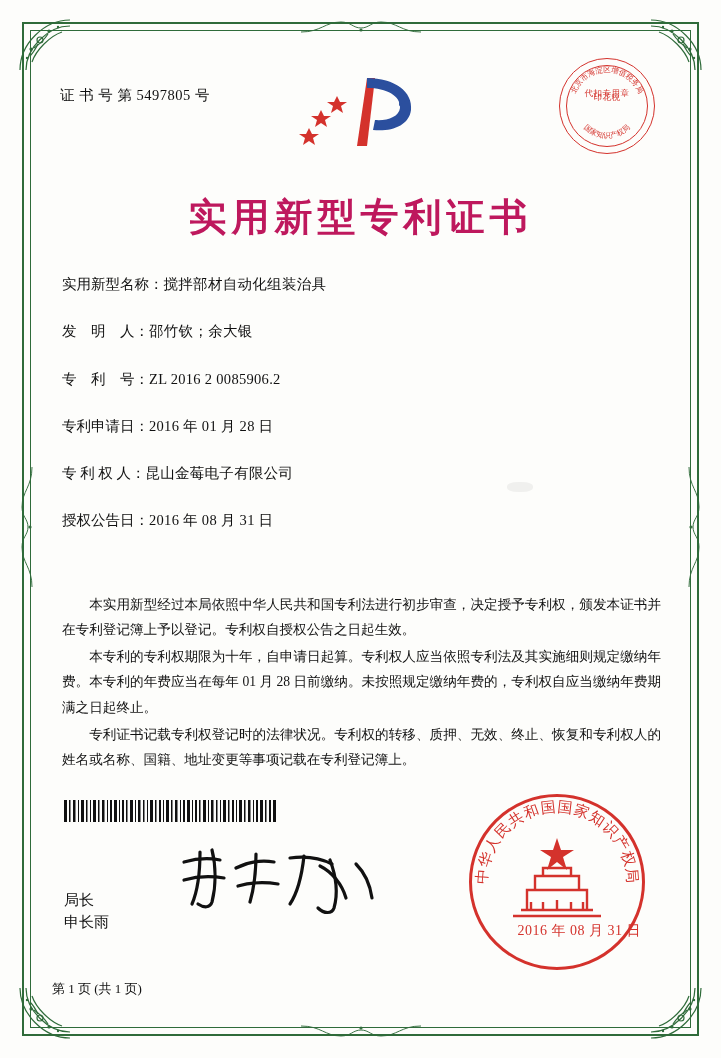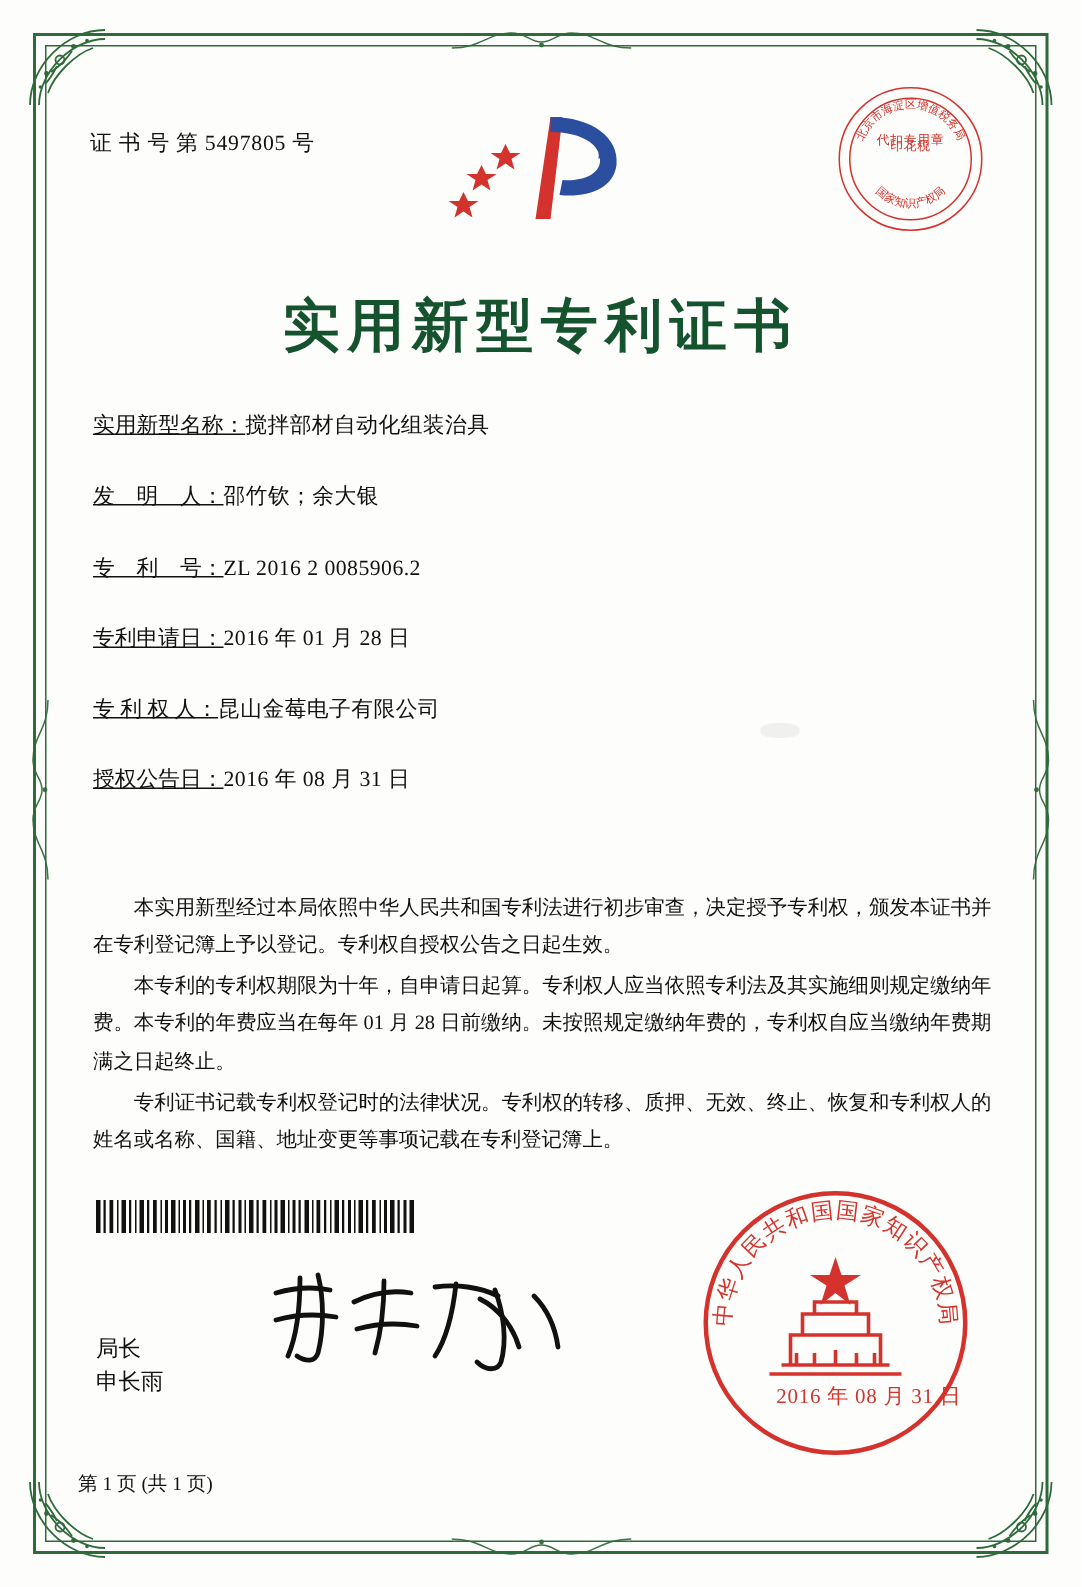--- a/index.html
+++ b/index.html
@@ -130,38 +130,38 @@
 
   .title {
     position: absolute;
     left: 0;
     right: 0;
     top: 140px;
     text-align: center;
     font-size: 38px;
     font-weight: bold;
     letter-spacing: 5px;
-    color: #14532d;
+    color: #be185d;
     font-family: "DejaVu Serif", serif;
   }
 
   .fields {
     position: absolute;
     left: 10px;
     right: 10px;
     top: 222px;
   }
   .field {
     font-size: 14.5px;
     line-height: 1.4;
     margin-bottom: 27px;
     color: #111;
     white-space: nowrap;
   }
-  .field .lbl { letter-spacing: 0; text-decoration: underline; }
+  .field .lbl { letter-spacing: 0; }
   .field .val { letter-spacing: .3px; }
 
   .paras {
     position: absolute;
     left: 10px;
     right: 8px;
     top: 540px;
     font-size: 13.6px;
     line-height: 1.85;
     color: #111;

